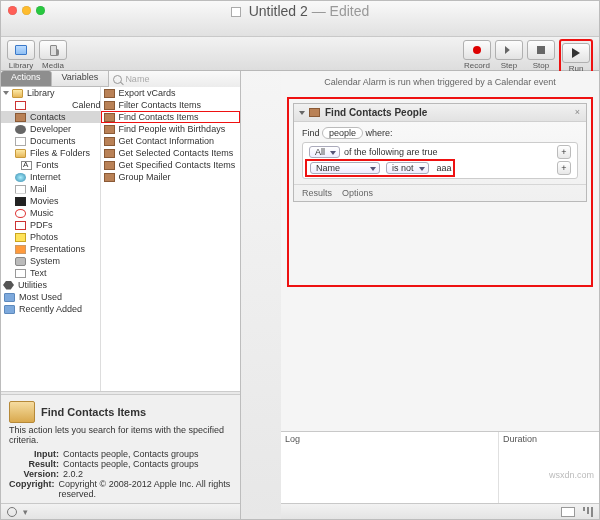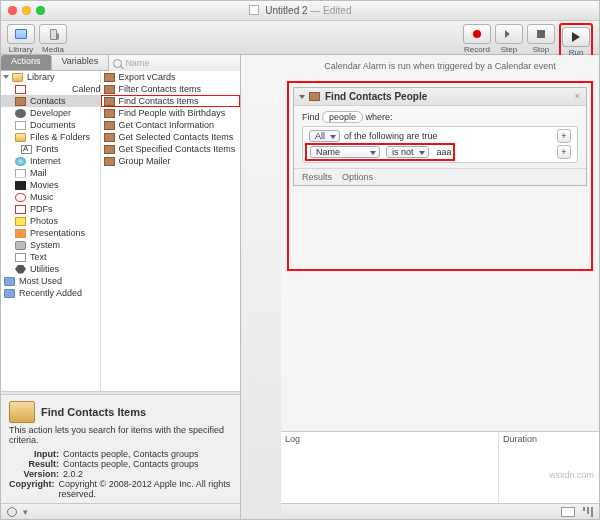--- a/index.html
+++ b/index.html
@@ -1,21 +1,21 @@
 <!DOCTYPE html>
 <html><head>
 <meta charset="utf-8">
 <style>
   * { box-sizing: border-box; margin: 0; padding: 0; }
   html, body { width: 600px; height: 520px; overflow: hidden; font-family: "Helvetica Neue", Arial, sans-serif; font-size: 9px; background: #ececec; color: #333; }
   .window { display: flex; flex-direction: column; width: 600px; height: 520px; background: linear-gradient(#f7f7f7,#e7e7e7); border:1px solid #bcbcbc; }
   .traffic { position:absolute; top:5px; left:7px; display:flex; gap:5px; }
   .traffic span { width:9px; height:9px; border-radius:50%; display:inline-block; box-shadow: inset 0 0 1px rgba(0,0,0,.3); }
   .tl-close{background:#ff5f57;} .tl-min{background:#febc2e;} .tl-max{background:#28c840;}
-  .titlebar { position:relative; height:20px; text-align:center; font-size:10px; line-height:20px; color:#555; border-bottom:1px solid #c9c9c9; background:linear-gradient(#f9f9f9,#e1e1e1); }
+  .titlebar { position:relative; height:36px; text-align:center; font-size:14px; line-height:20px; color:#555; border-bottom:1px solid #c9c9c9; background:linear-gradient(#f9f9f9,#e1e1e1); }
   .titlebar .docicon{display:inline-block;width:10px;height:10px;background:#fff;border:1px solid #aaa;margin-right:4px;vertical-align:-1px;}
   .titlebar .edited{color:#999;}
   .toolbar { display:flex; align-items:flex-start; padding:2px 6px 2px 6px; gap:4px; border-bottom:1px solid #b8b8b8; background:linear-gradient(#f2f2f2,#ddd); height:34px; }
   .tbtn { width:28px; height:20px; border:1px solid #b0b0b0; border-radius:3px; background:linear-gradient(#fdfdfd,#e3e3e3); display:flex; align-items:center; justify-content:center; margin-top:1px; }
   .tlabel{font-size:8px;color:#555;text-align:center;margin-top:1px;}
   .tgroup{display:flex;flex-direction:column;align-items:center;}
   .spacer{flex:1;}
   .run-hl{border:2px solid #e11; border-radius:3px; padding:1px;}
   .rec-dot{width:8px;height:8px;background:#d00;border-radius:50%;}
   .step-ico,.stop-ico{width:8px;height:8px;background:#666;}
@@ -223,21 +223,21 @@
                 <span>Presentations</span>
               </div>
               <div class="row" style="padding-left: 14px;">
                 <span class="ic sys"></span>
                 <span>System</span>
               </div>
               <div class="row" style="padding-left: 14px;">
                 <span class="ic txt"></span>
                 <span>Text</span>
               </div>
-              <div class="row" style="padding-left: 14px;">
+              <div class="row" style="padding-left: 2px;">
                 <span class="ic util"></span>
                 <span>Utilities</span>
               </div>
             </div>
           <div id="libtags">
               <div class="row">
                 <span class="ic tagf"></span>
                 <span>Most Used</span>
               </div>
               <div class="row">

